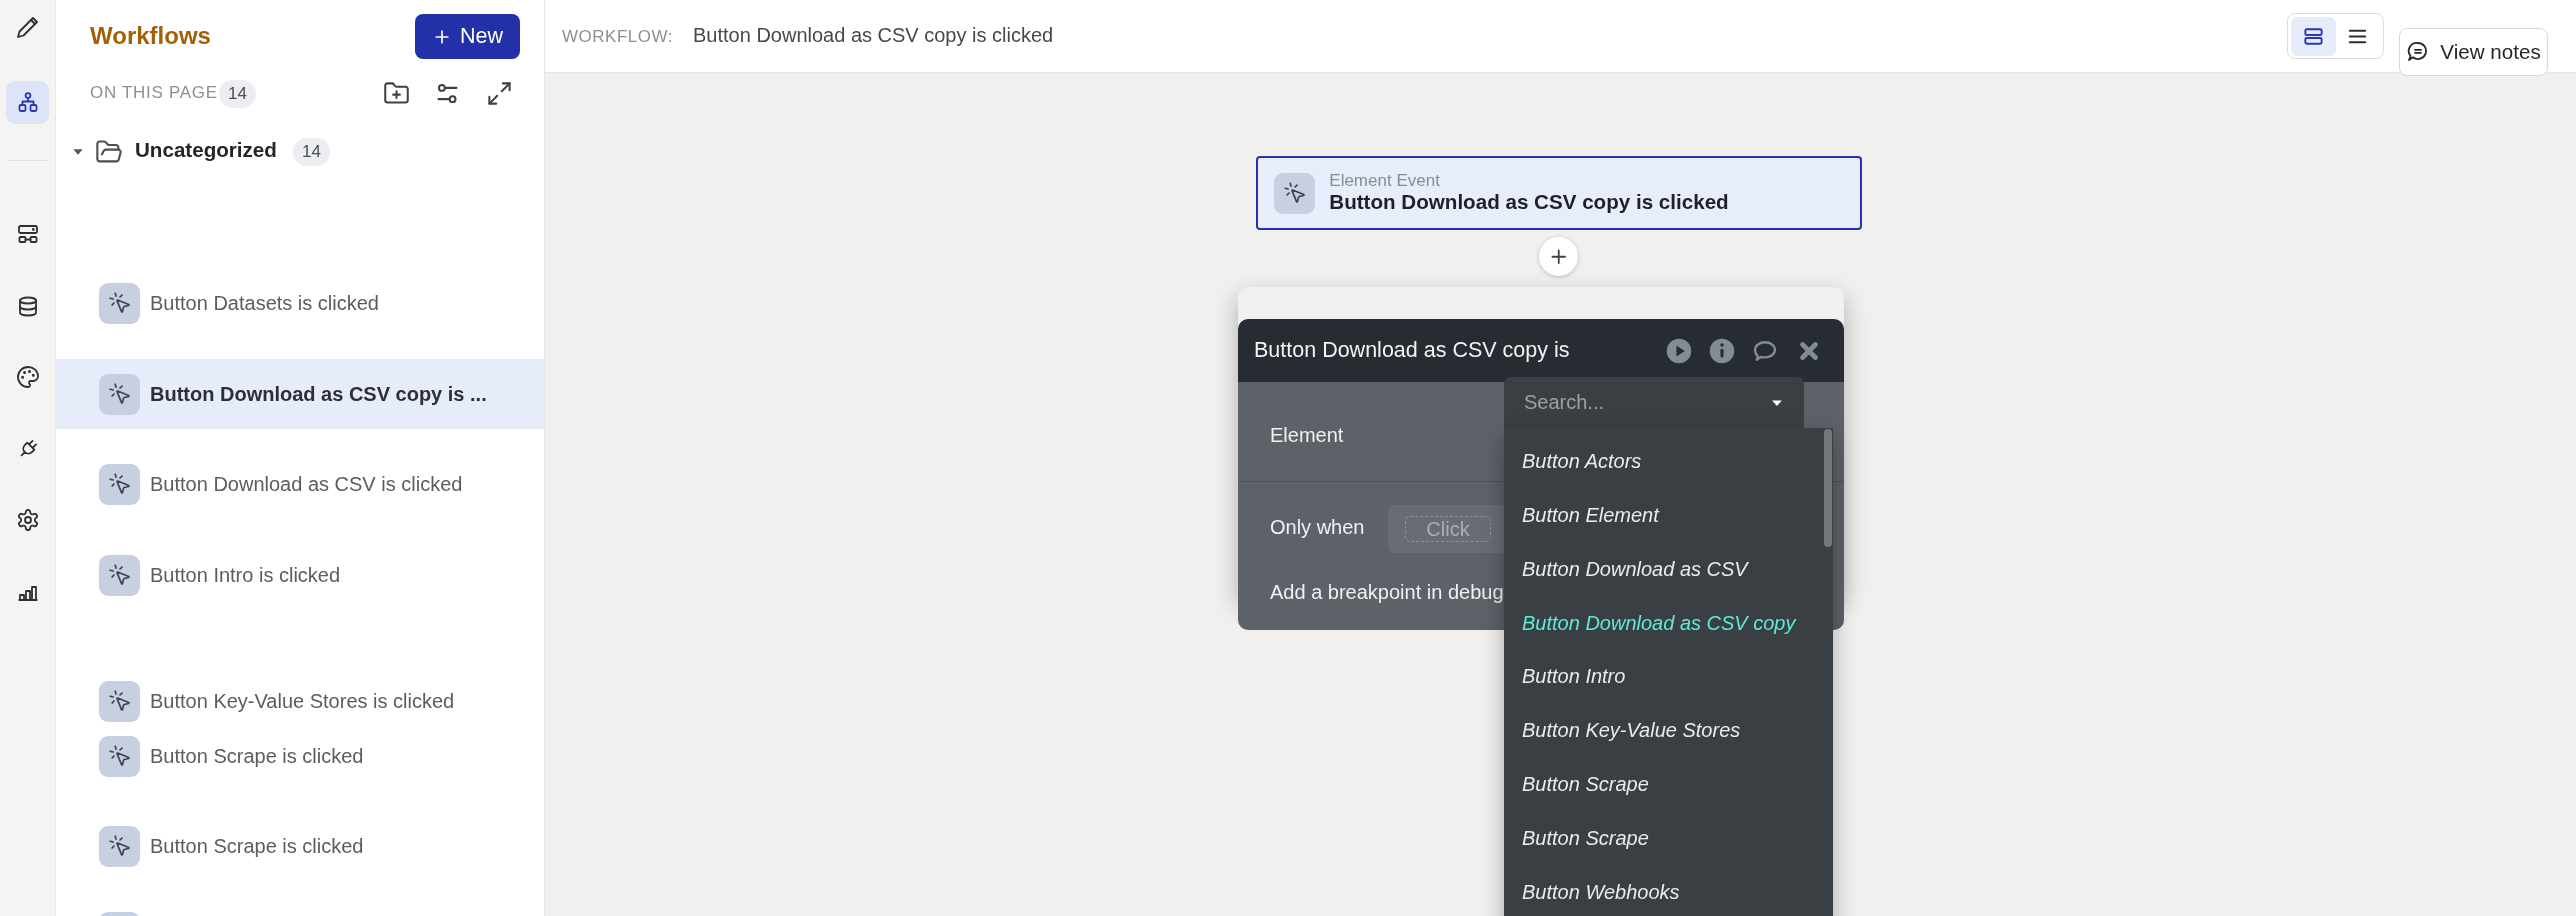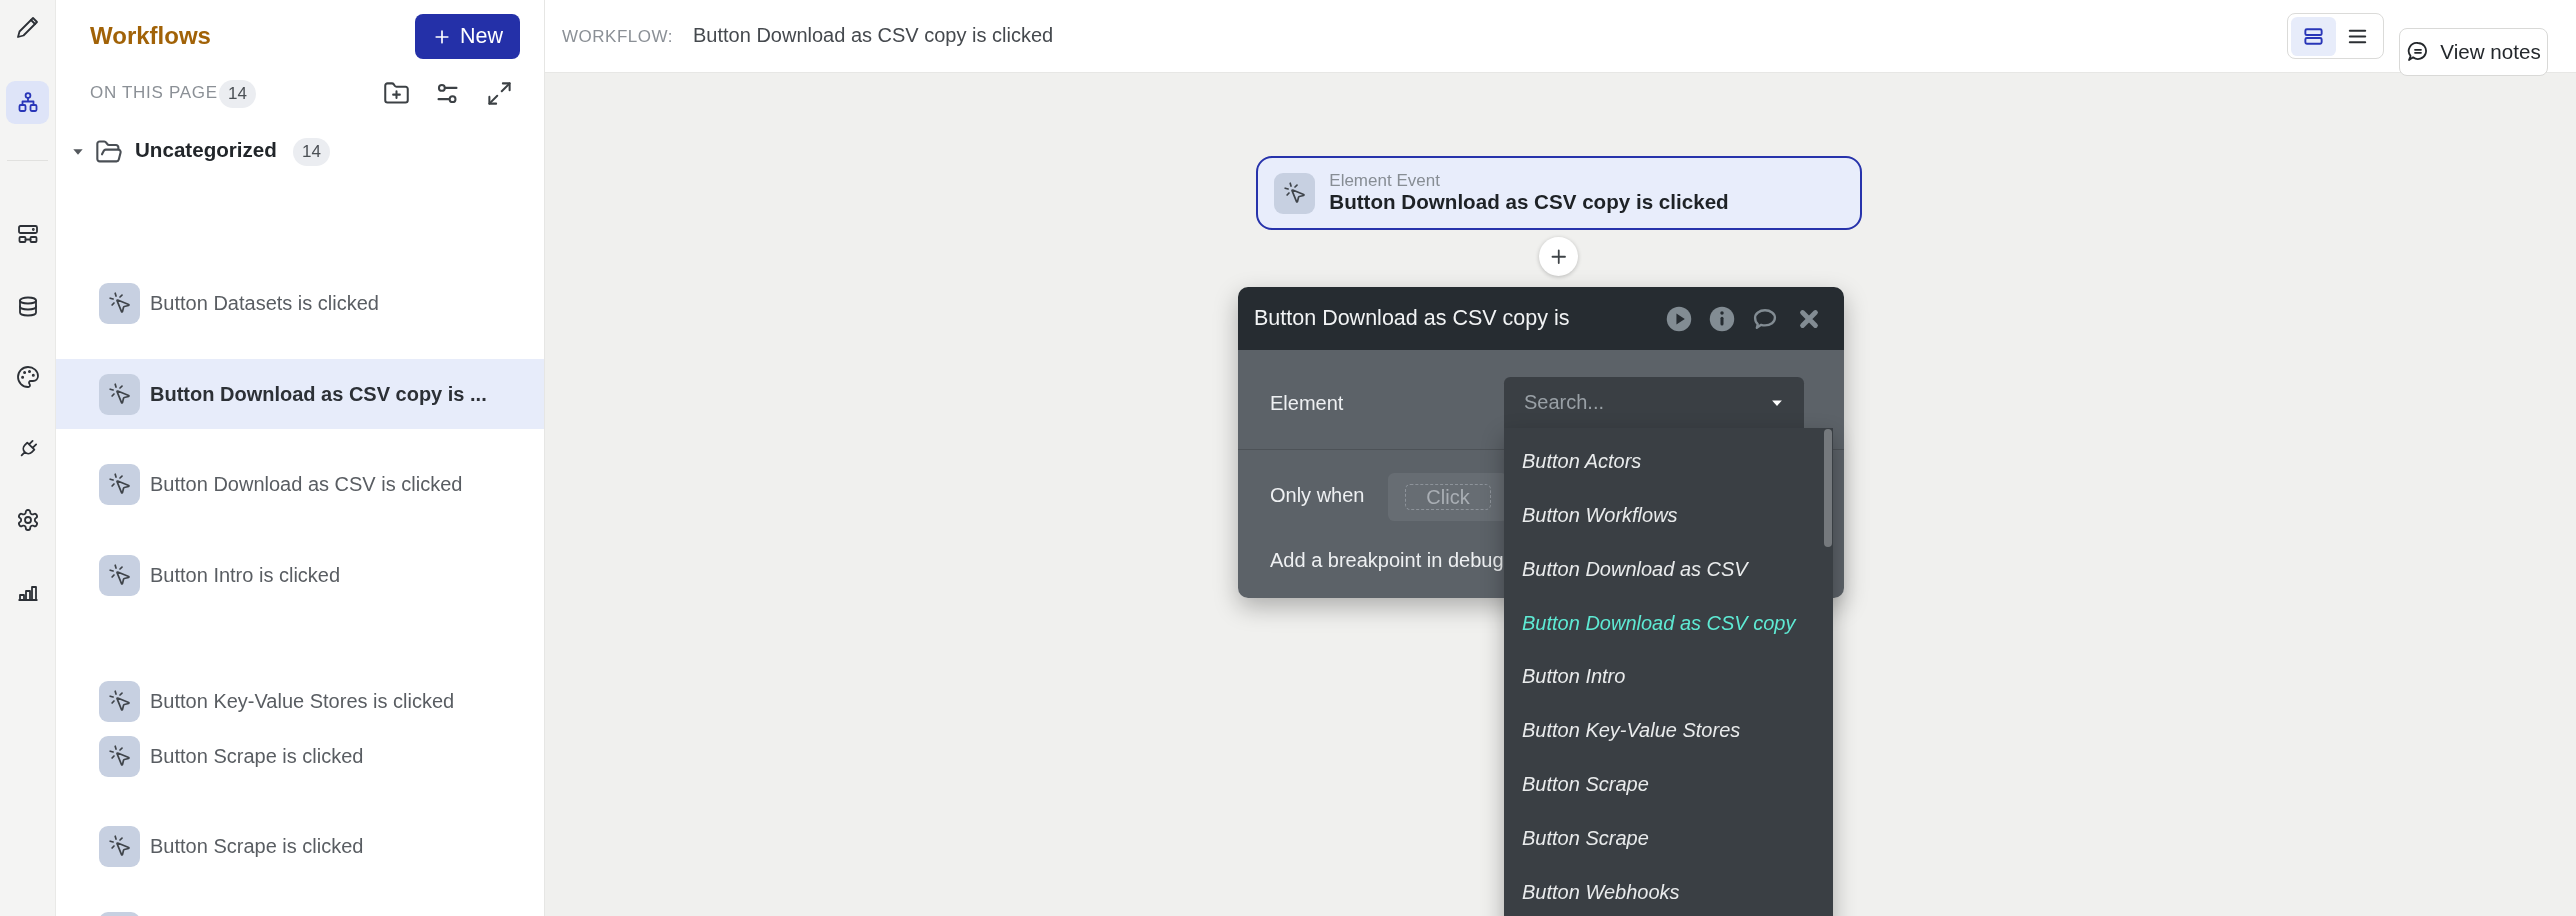--- a/index.html
+++ b/index.html
@@ -74,35 +74,35 @@
           display:flex; align-items:center; justify-content:center; gap:10px;
           font-size:20.6px; color:#24282c; }
   .view-notes svg { width:24px; height:24px; fill:none; stroke:#24282c; stroke-width:1.8;
           stroke-linecap:round; stroke-linejoin:round; }
 
   
   .canvas { position:absolute; left:545px; top:73px; width:2031px; height:843px;
           background:#f0f0ee; overflow:hidden; }
 
   .node { position:absolute; left:711px; top:83px; width:606px; height:74px;
-          background:#e8edfb; border:2.7px solid #2733ab; border-radius:16px;
+          background:#e8edfb; border:2.7px solid #2733ab; border-radius:4px;
           display:flex; align-items:center; padding-left:16px; gap:14.3px; cursor:pointer; z-index:1; }
   .node-type { font-size:17px; color:#878d94; line-height:1.15; }
   .node-title { font-size:20.6px; font-weight:600; color:#1e2226; line-height:1.2; white-space:nowrap; }
 
   .plus-btn { position:absolute; left:994px; top:164px; width:39px; height:39px;
           border-radius:50%; background:#ffffff; box-shadow:0 0.9px 4.5px rgba(0,0,0,0.22);
           display:flex; align-items:center; justify-content:center; cursor:pointer; z-index:1; }
   .plus-btn svg { width:21.5px; height:21.5px; stroke:#3e4347; stroke-width:2; fill:none; stroke-linecap:round; }
 
   
   .modal { position:absolute; left:693px; top:214px; width:606px; height:311px;
           border-radius:10px; box-shadow:0 9px 25px rgba(0,0,0,0.28); z-index:2; }
   .modal-header { height:63px; background:#262c31; border-radius:10px 10px 0 0;
-          display:flex; align-items:center; padding:0 21.5px 0 16px; }
+          display:flex; align-items:center; padding:0 21.5px 0 16px;margin-top:32px; }
   .modal-title { font-size:21.5px; color:#f1f3f4; flex:1; white-space:nowrap; overflow:hidden; }
   .modal-actions { display:flex; align-items:center; gap:15.2px; color:#828c93; }
   .modal-actions .act { width:28px; height:28px; cursor:pointer; }
   .modal-actions svg { width:28px; height:28px; }
   .modal-body { position:relative; height:248px; background:#5c6268; border-radius:0 0 10px 10px; }
   .lbl { position:absolute; left:32px; font-size:20px; color:#eef0f2; white-space:nowrap; }
   .lbl-element { top:42px; }
   .body-divider { position:absolute; left:0; top:99px; width:100%; height:0.9px; background:rgba(0,0,0,0.16); }
   .lbl-onlywhen { top:134px; }
   .click-btn { position:absolute; left:150px; top:123px; width:120px; height:48px;
@@ -423,21 +423,21 @@
       <input type="text" value="" placeholder="Search..." style="">
       <span class="dd-caret">
         <svg viewBox="0 0 24 24">
             <path d="M5.5 8.5h13L12 16z" fill="#ffffff"></path>
           </svg>
       </span>
     </div>
 
     <div class="dd-panel">
       <div class="dd-item" style="top:6.3px">Button Actors</div>
-      <div class="dd-item" style="top:60px">Button Workflows</div>
+      <div class="dd-item" style="top:60px">Button Element</div>
       <div class="dd-item" style="top:114px">Button Download as CSV</div>
       <div class="dd-item selected" style="top:168px">Button Download as CSV copy</div>
       <div class="dd-item" style="top:221px">Button Intro</div>
       <div class="dd-item" style="top:275px">Button Key-Value Stores</div>
       <div class="dd-item" style="top:329px">Button Scrape</div>
       <div class="dd-item" style="top:383px">Button Scrape</div>
       <div class="dd-item" style="top:437px">Button Webhooks</div>
       <div class="dd-scrollthumb"></div>
     </div>
 

